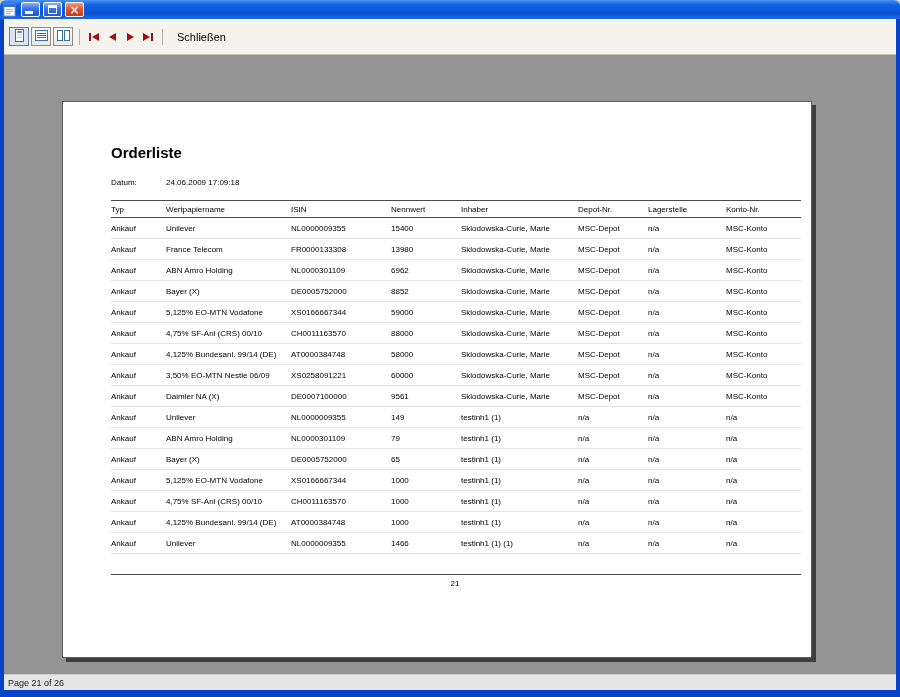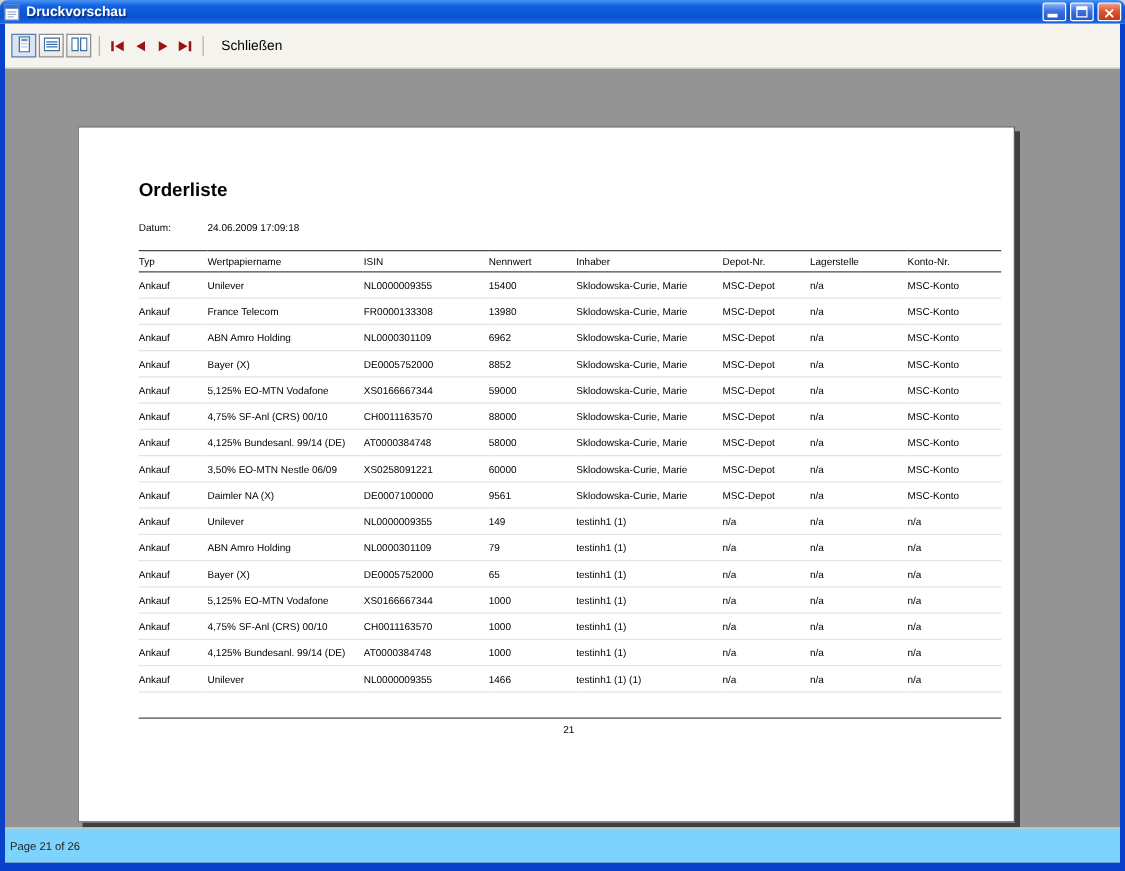--- a/index.html
+++ b/index.html
@@ -113,22 +113,22 @@
   .order-table td {
     height: 21px; vertical-align: middle;
     border-bottom: 1px solid #e3e3e3;
     padding: 0; white-space: nowrap; overflow: hidden;
   }
   .order-table th.num, .order-table td.num { text-align: left; padding-right: 27px; }
   .report-footer { width: 690px; border-top: 1px solid #4a4a4a; margin-top: 20px; }
   .page-number { width: 690px; font-size: 8px; text-align: center; padding: 4px 2px 0 0; color: #000; }
   
   .statusbar {
-    height: 28px; flex: 0 0 auto;
-    background: #7dd3fc;
+    height: 16px; flex: 0 0 auto;
+    background: #e5e5e5;
     border-top: 1px solid #cfcdc1;
     font-size: 9px; color: #222;
     display: flex; align-items: center;
     padding: 0 4px;
   }
 </style>
 </head>
 <body>
 
 <div class="window">
@@ -136,21 +136,20 @@
   <div class="titlebar">
     <span class="app-icon">
       <svg width="14" height="14" viewBox="0 0 14 14">
         <rect x="1" y="1" width="11" height="12" fill="#ffffff" stroke="#7a96c8"></rect>
         <rect x="1" y="1" width="11" height="3" fill="#3a6ed0"></rect>
         <rect x="3" y="6" width="7" height="1" fill="#9db4d8"></rect>
         <rect x="3" y="8" width="7" height="1" fill="#9db4d8"></rect>
         <rect x="3" y="10" width="5" height="1" fill="#9db4d8"></rect>
       </svg>
     </span>
-    <span class="titlebar-title">Druckvorschau</span>
     <button class="tb-btn btn-min">
       <span class="min-glyph"></span>
     </button>
     <button class="tb-btn btn-max">
       <span class="max-glyph"></span>
     </button>
     <button class="tb-btn btn-close">
       <span class="close-glyph">×</span>
     </button>
   </div>

